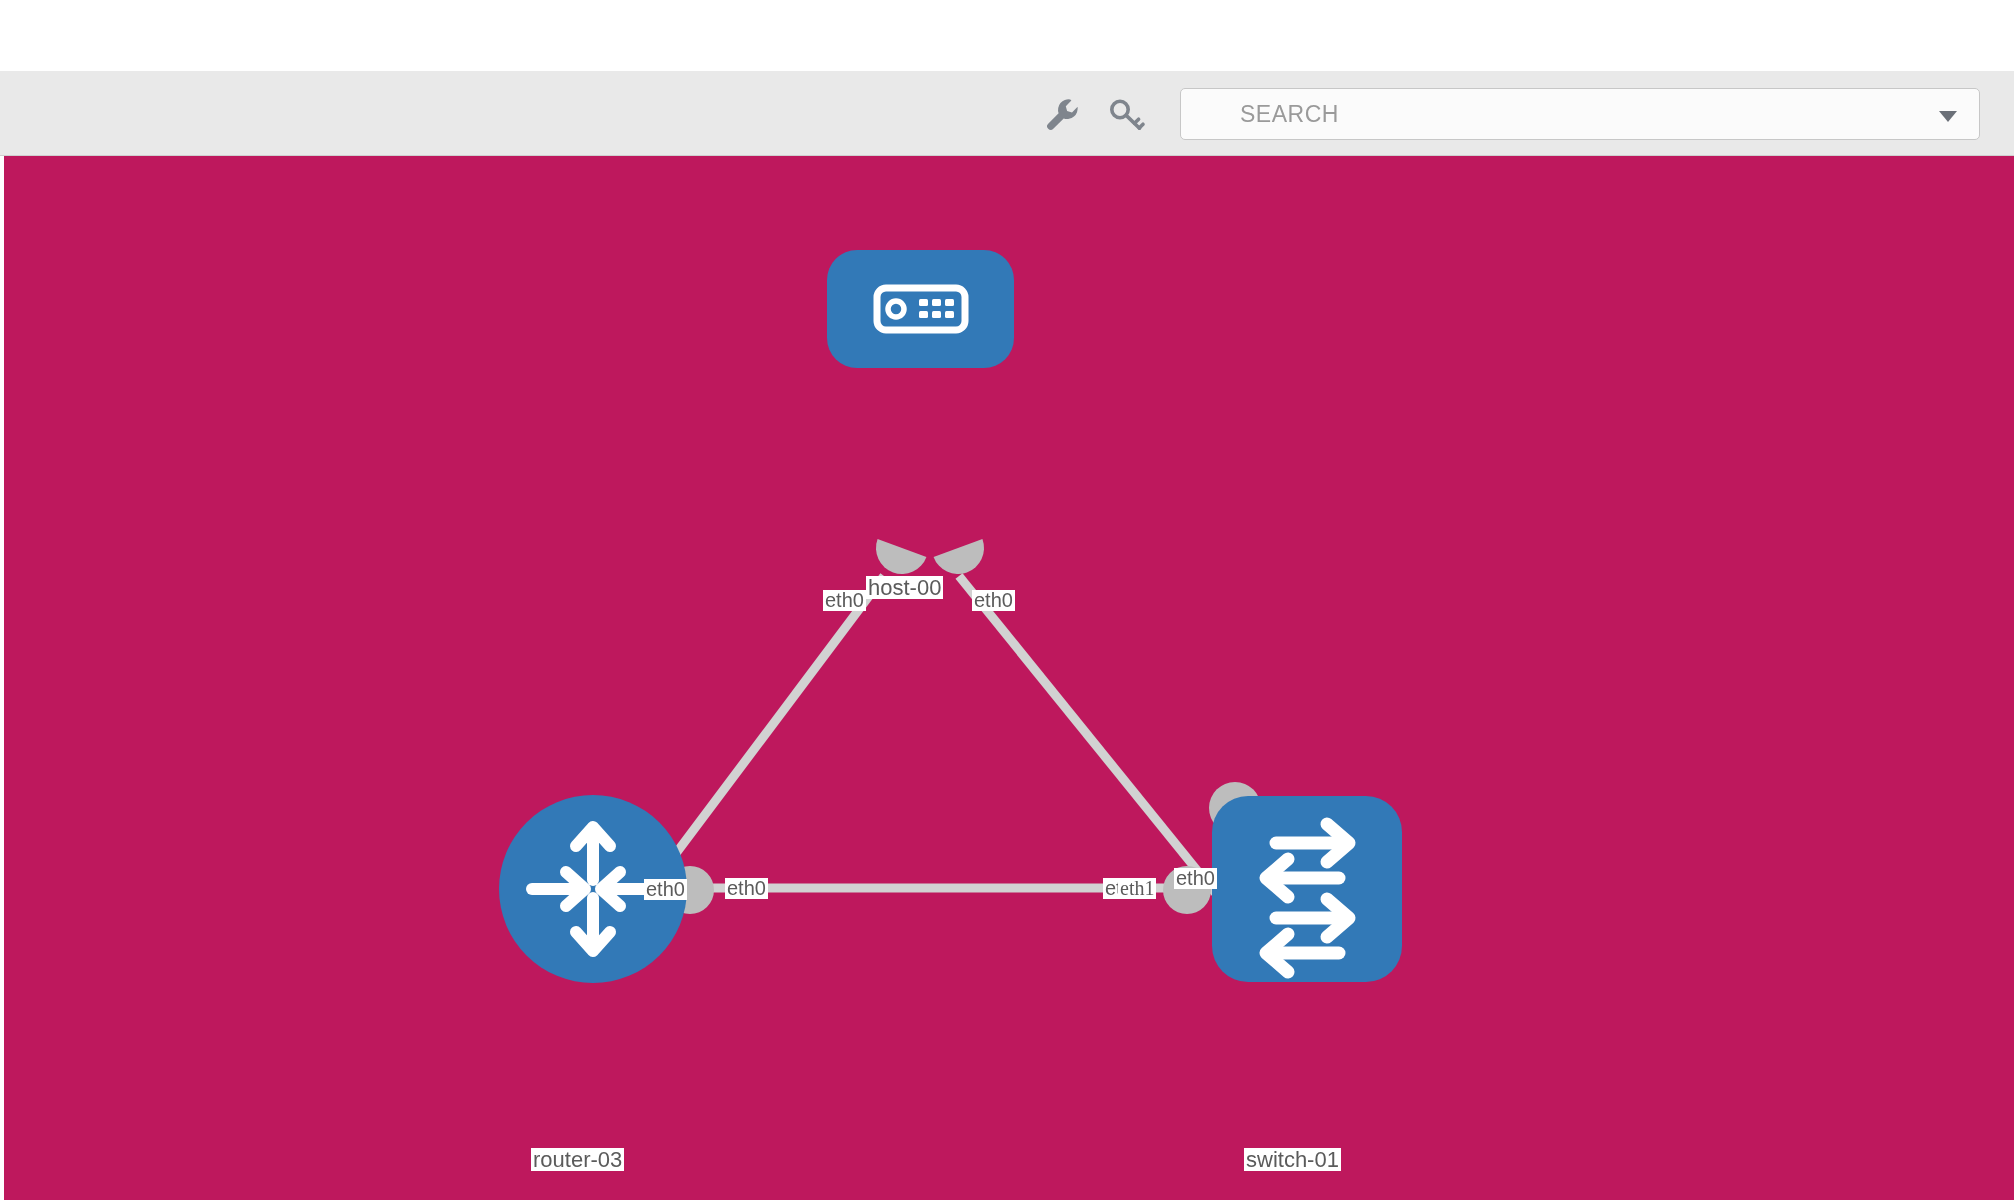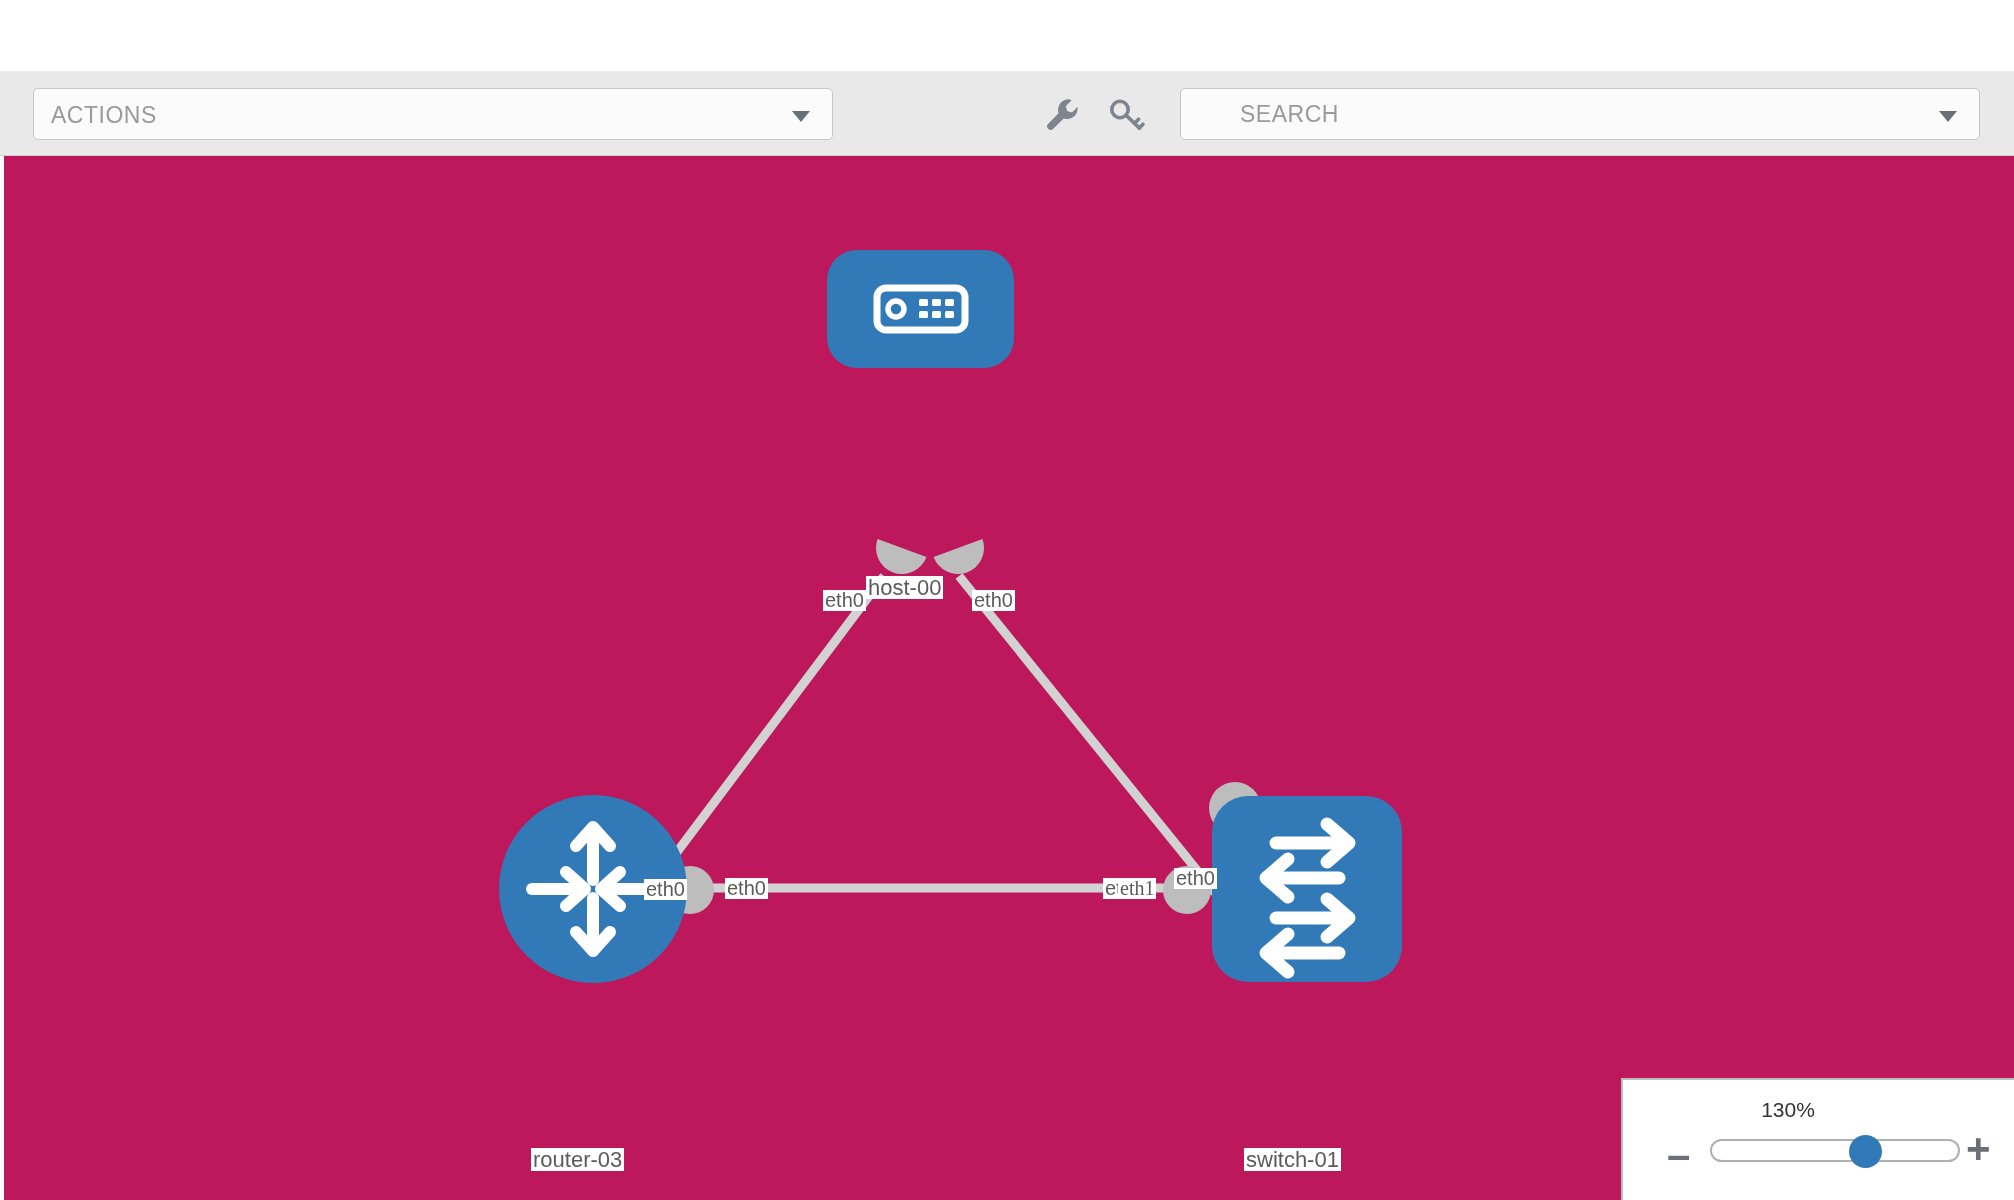--- a/index.html
+++ b/index.html
@@ -154,24 +154,20 @@
   }
 </style>
 </head>
 <body>
 
 <div id="app">
 
 
   <div class="toolbar">
 
-    <div class="actions-select">
-      <span class="actions-label">ACTIONS</span>
-      <span class="tri-down"></span>
-    </div>
 
     <div class="tool-icon wrench">
       <svg viewBox="0 0 44 44">
         <g fill="#7f858d">
           <path d="M30.2 6.4a10.6 10.6 0 0 0-11.6 13.9L8.2 30.7a3.6 3.6 0 1 0 5.1 5.1l10.4-10.4A10.6 10.6 0 0 0 37.6 13.8l-5.6 5.6-4.9-1.3-1.3-4.9 5.6-5.6a10.7 10.7 0 0 0-1.2-1.2z"></path>
         </g>
       </svg>
     </div>
 
     <div class="tool-icon key">
@@ -278,24 +274,14 @@
 
       <div class="node-label label-iface" style="left:721px;  top:722px;">eth0</div>
       <div class="node-label label-iface" style="left:1099px; top:722px;">eth0</div>
       <div class="node-label label-iface" style="left:1114px; top:722px;font-family:Liberation Serif, serif;">eth1</div>
 
       <div class="node-label label-device" style="left:527px;  top:992px;">router-03</div>
       <div class="node-label label-device" style="left:1240px; top:992px;">switch-01</div>
     </div>
   </div>
 
-  <div class="zoom-panel">
-    <div class="zoom-percent">130%</div>
-    <div class="zoom-row">
-      <div class="zoom-minus">–</div>
-      <div class="zoom-track">
-        <div class="zoom-thumb" id="zoom-thumb" style="left: 136.52px;"></div>
-      </div>
-      <div class="zoom-plus">+</div>
-    </div>
-  </div>
 
 </div>
 
 </body></html>

